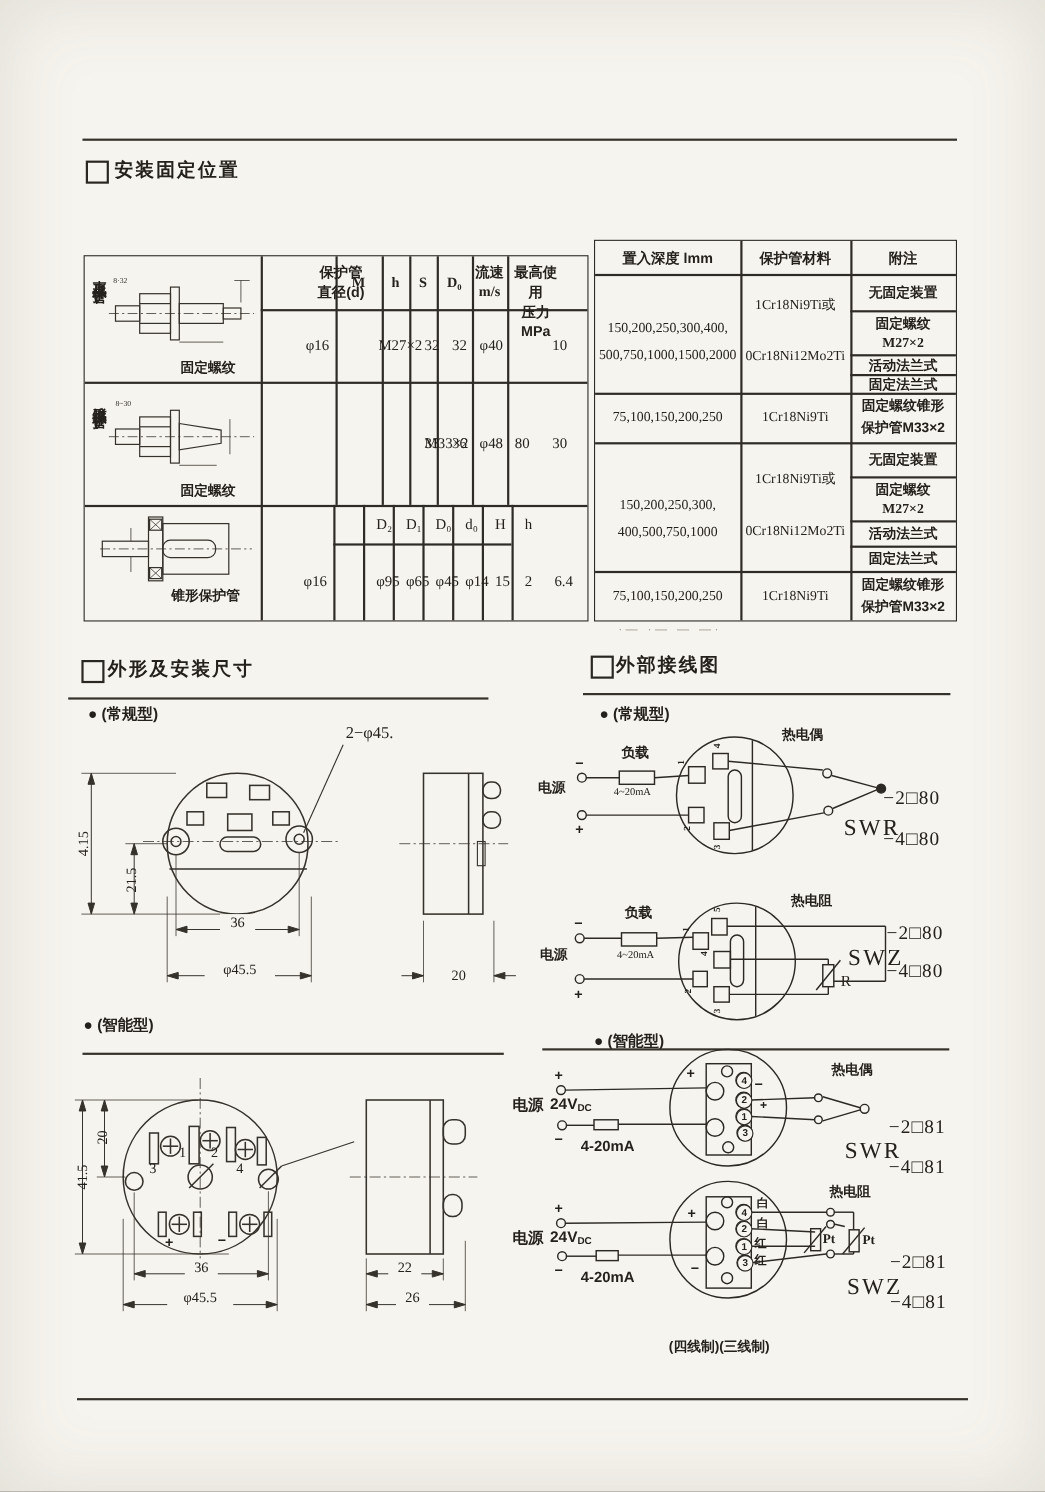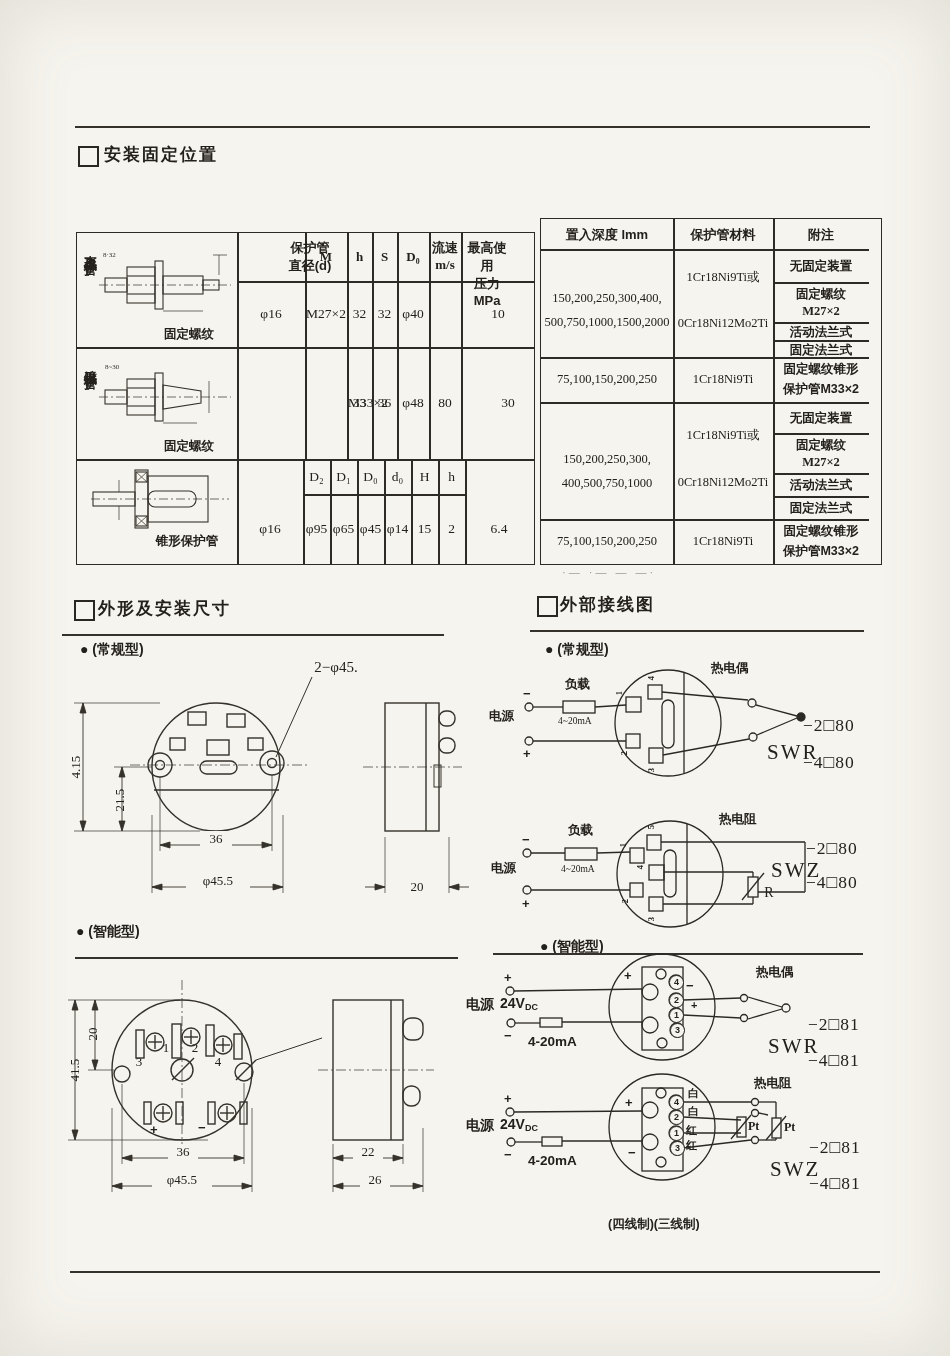--- a/index.html
+++ b/index.html
@@ -11,21 +11,21 @@
   .vl{position:absolute;background:#2e2b26;width:1.5px;}
   .rule{position:absolute;background:#35312b;height:2px;}
   .cn{font-weight:bold;}
   .serif{font-family:"Liberation Serif",serif;}
   .chk{position:absolute;border:2.2px solid #2a2722;background:transparent;}
   .sect{position:absolute;font-weight:bold;font-size:17px;letter-spacing:2px;}
   .sub{position:absolute;font-weight:bold;font-size:14px;}
   .vtext{writing-mode:vertical-rl;text-orientation:upright;letter-spacing:2px;}
   .rot{transform:rotate(-90deg);transform-origin:center center;}
   .dim{position:absolute;font-family:"Liberation Serif",serif;font-size:13px;text-align:center;}
-  .cellv{position:absolute;font-family:"Liberation Serif",serif;font-size:13.5px;text-align:center;}
+  .cellv{position:absolute;font-family:"Liberation Serif",serif;font-size:13.5px;text-align:left;padding-left:39px;}
   .hcell{position:absolute;font-weight:bold;font-size:13px;text-align:center;}
   .note{position:absolute;font-weight:bold;font-size:12.5px;text-align:center;}
   .dser{position:absolute;font-family:"Liberation Serif",serif;font-size:12.5px;text-align:center;white-space:nowrap;}
   .wlab{position:absolute;font-weight:bold;font-size:12.5px;white-space:nowrap;}
   .wsm{position:absolute;font-family:"Liberation Serif",serif;font-size:9.5px;white-space:nowrap;}
   .model{position:absolute;font-family:"Liberation Serif",serif;font-size:21px;letter-spacing:2px;}
   .code{position:absolute;font-family:"Liberation Serif",serif;font-size:17.5px;letter-spacing:1px;white-space:nowrap;}
   .rd{position:absolute;font-family:"Liberation Serif",serif;font-size:8.5px;font-weight:600;transform:rotate(-90deg);}
   .cnum{position:absolute;width:13px;height:13px;border:1.3px solid #2b2823;border-radius:50%;
         font-size:9px;font-weight:bold;text-align:center;line-height:13px;background:#f6f4ee;}
@@ -156,21 +156,21 @@
     <div class="cellv" style="left:160px;top:288px;width:66px;">φ16</div>
     <div class="cellv" style="left:226px;top:288px;width:27px;">φ95</div>
     <div class="cellv" style="left:253px;top:288px;width:27px;">φ65</div>
     <div class="cellv" style="left:280px;top:288px;width:27px;">φ45</div>
     <div class="cellv" style="left:307px;top:288px;width:27px;">φ14</div>
     <div class="cellv" style="left:334px;top:288px;width:27px;">15</div>
     <div class="cellv" style="left:361px;top:288px;width:27px;">2</div>
     <div class="cellv" style="left:388px;top:288px;width:68px;">6.4</div>
   </div>
 
-  <div class="abs" style="left:540px;top:218px;width:328px;height:345px;border:1.6px solid #2e2b26;padding-left:12px;">
+  <div class="abs" style="left:540px;top:218px;width:328px;height:345px;border:1.6px solid #2e2b26;">
     <i class="vl" style="left:132px;top:0;height:345px;"></i>
     <i class="vl" style="left:232px;top:0;height:345px;"></i>
     <i class="hl" style="left:0;top:30px;width:328px;"></i>
     <i class="hl" style="left:0;top:138px;width:328px;"></i>
     <i class="hl" style="left:0;top:183px;width:328px;"></i>
     <i class="hl" style="left:0;top:300px;width:328px;"></i>
     <i class="hl" style="left:232px;top:63px;width:96px;"></i>
     <i class="hl" style="left:232px;top:103px;width:96px;"></i>
     <i class="hl" style="left:232px;top:121px;width:96px;"></i>
     <i class="hl" style="left:232px;top:214px;width:96px;"></i>

